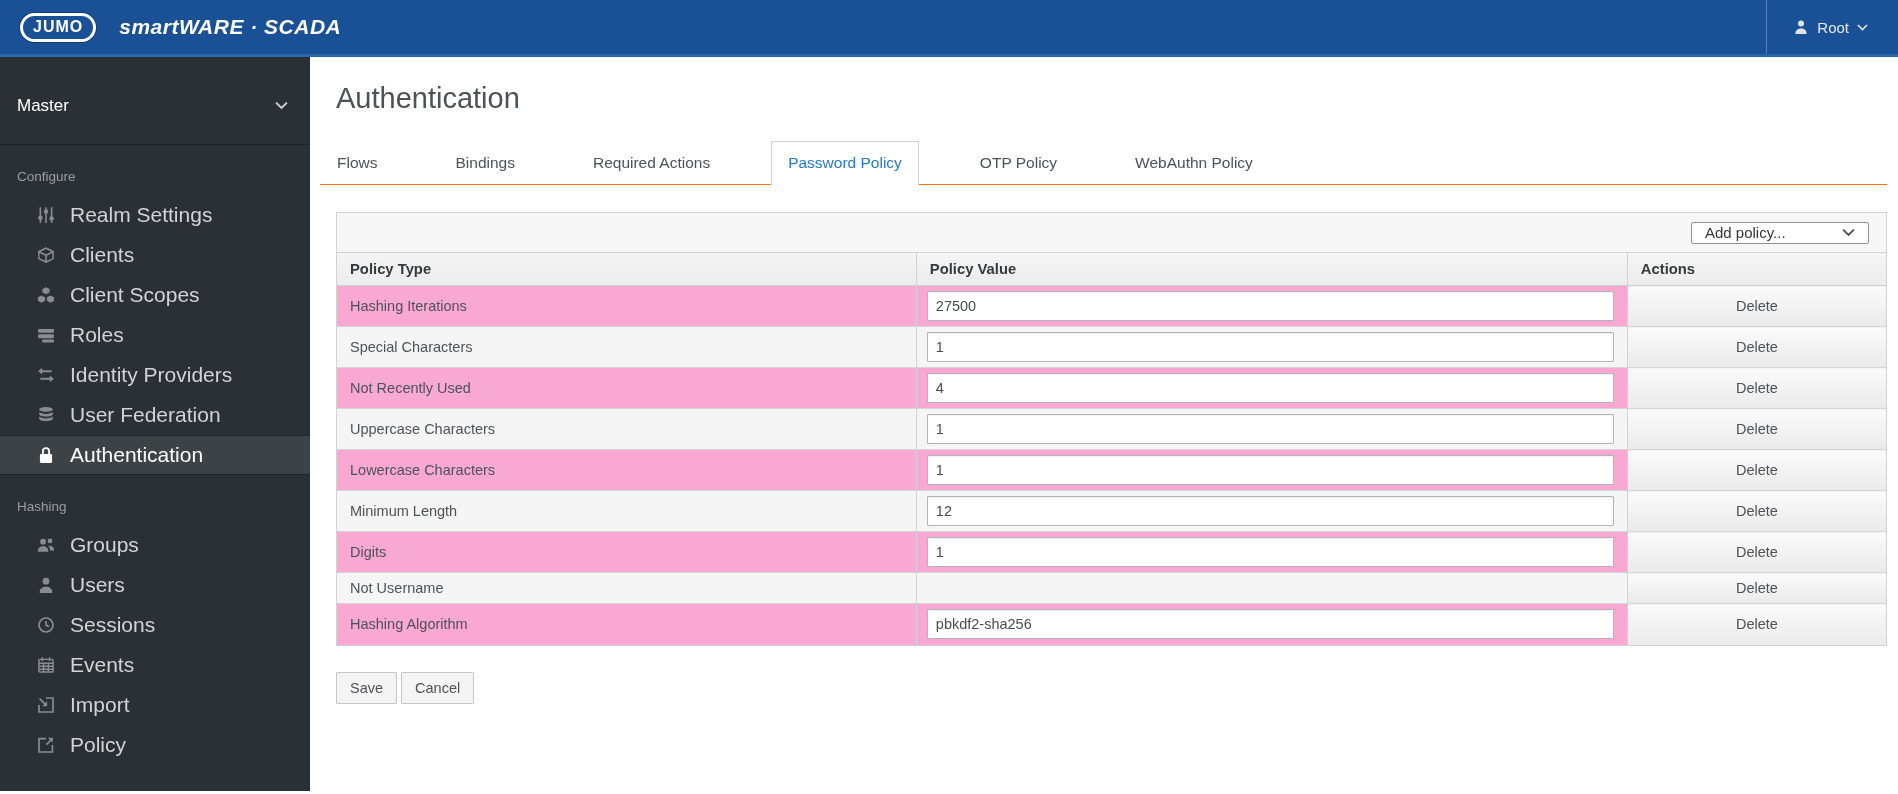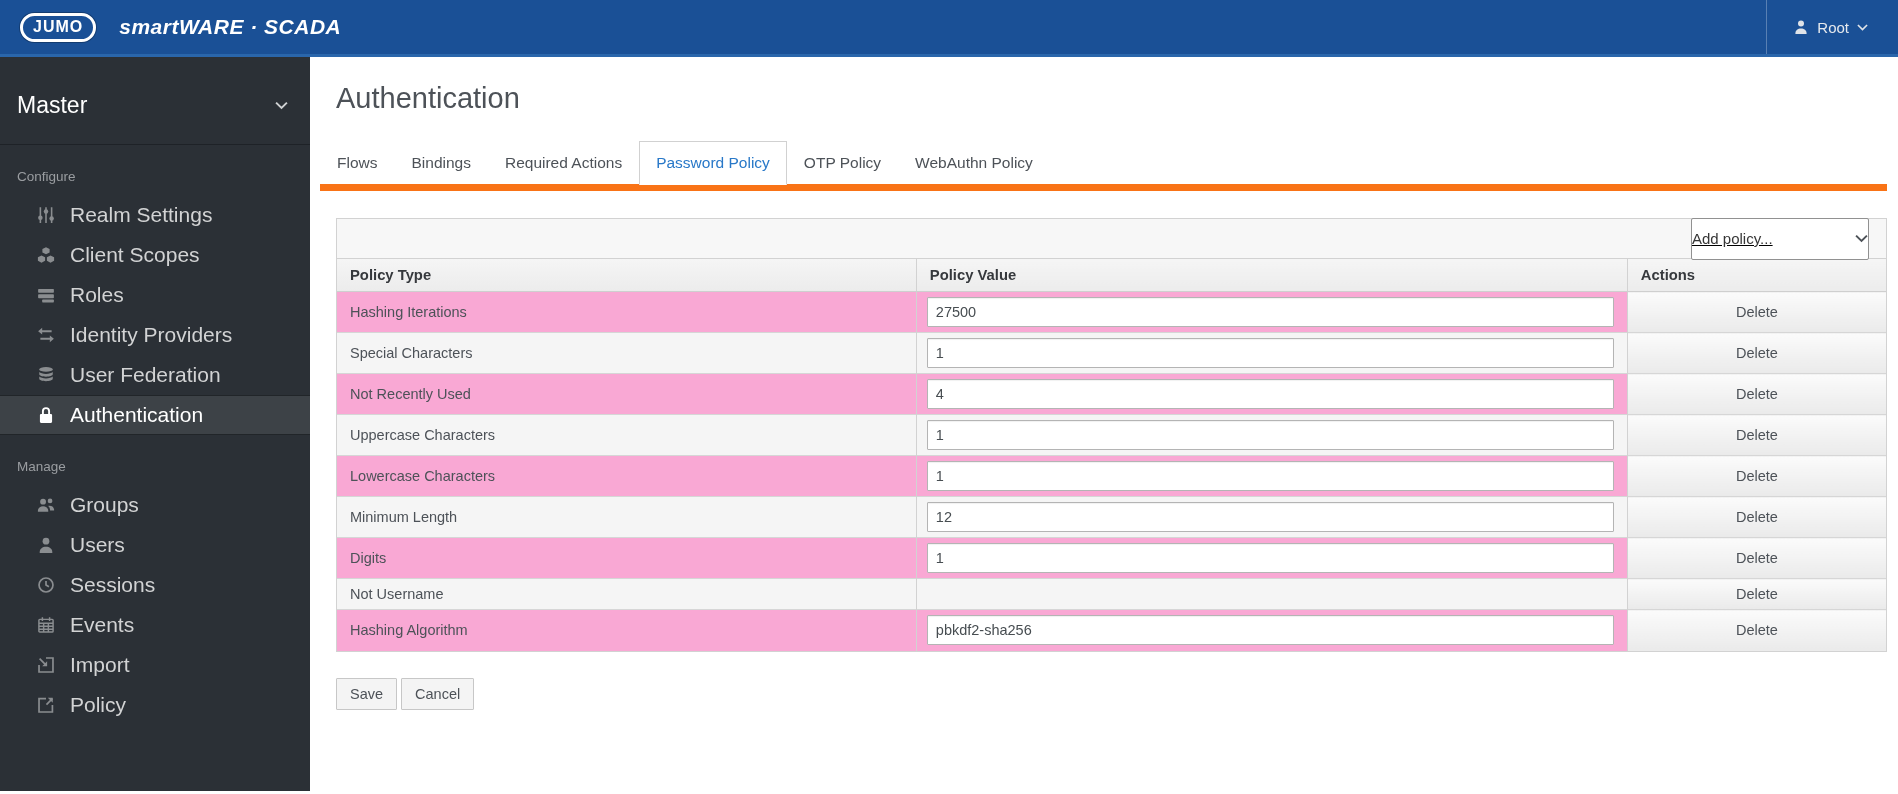--- a/index.html
+++ b/index.html
@@ -17,47 +17,47 @@
   .user-menu { height:100%; display:flex; align-items:center; gap:8px; color:#e7eaee;
     font-size:15px; padding:0 30px 0 26px; border-left:1px solid rgba(255,255,255,.28); cursor:pointer; }
   .user-menu .ic { color:#dfe3e8; }
 
   
   .layout { display:flex; height:734px; }
 
   
   .sidebar { flex:0 0 310px; background:#2b3036; color:#d2d3d4; }
   .realm-selector { height:88px; display:flex; align-items:center; justify-content:space-between;
-    padding:10px 22px 0 17px; color:#fff; font-size:23px; cursor:pointer;
+    padding:10px 22px 0 17px; color:#fff; font-size:17px; cursor:pointer;
     border-bottom:1px solid #1e2227; }
   .realm-selector .ic { color:#cfd1d3; }
   .nav-section-label { padding:24px 17px 11px; color:#9a9da1; font-size:13.5px; }
   .nav-item { height:40px; display:flex; align-items:center; padding-left:37px; gap:15px;
     font-size:21px; color:#d2d3d4; cursor:pointer; }
   .nav-item .ic { width:18px; height:18px; color:#8a8d90; display:inline-flex; }
   .nav-item.active { background:#3d4247; color:#fff;
     border-top:1px solid #212529; border-bottom:1px solid #212529; }
   .nav-item.active .ic { color:#fff; }
   .ic svg { width:100%; height:100%; display:block; }
   .ic { display:inline-flex; width:16px; height:16px; }
 
   
   main { flex:1; padding:21px 11px 0 26px; background:#fff; }
   h1 { font-size:29px; font-weight:300; color:#4d5258; line-height:40px; }
 
-  .tabs { list-style:none; display:flex; margin:23px 0 0 -16px; border-bottom:7px solid #f97316; }
+  .tabs { list-style:none; display:flex; margin:23px 0 0 -16px; border-bottom:1px solid #f97316;gap:44px; }
   .tab { padding:11px 16px; font-size:15.5px; color:#4d5258; cursor:pointer; margin-bottom:-1px;
     border:1px solid transparent; line-height:20px; }
   .tab.active { color:#2878c8; background:#fff; border-color:#d1d1d1; border-bottom-color:#fff; }
 
   .panel { margin-top:27px; border:1px solid #d2d2d2; }
   .toolbar { height:40px; background:#f7f7f7; display:flex; align-items:center;
     justify-content:flex-end; padding-right:17px; border-bottom:1px solid #d2d2d2; }
-  .select { width:178px; height:42px; background:#fff; border:1px solid #919191; border-radius:2px;
-    display:flex; align-items:center; justify-content:space-between; padding:0 0; cursor:pointer;text-decoration:underline; }
+  .select { width:178px; height:22px; background:#fff; border:1px solid #919191; border-radius:2px;
+    display:flex; align-items:center; justify-content:space-between; padding:0 13px; cursor:pointer; }
   .select span { font-size:15px; color:#363636; }
   .select .ic { width:13px; height:13px; color:#4d5258; }
 
   table.ptable { width:100%; border-collapse:collapse; table-layout:fixed; }
   .ptable th { text-align:left; padding:8px 13px; font-size:14.8px; font-weight:700; color:#36393d;
     background:linear-gradient(#f5f5f5,#ececec); border-bottom:1px solid #cfcfcf; }
   .ptable th + th, .ptable td + td { border-left:1px solid #d2d2d2;margin-left:8px; }
   .ptable tbody tr { height:41px; border-top:1px solid #d6d6d6; background:#f9a8d4; }
   .ptable tbody tr:first-child { border-top:none; }
   .ptable tbody tr:nth-child(even) { background:#f5f5f5; }
@@ -125,20 +125,28 @@
                 <circle cx="8" cy="4.8" r="2"></circle>
                 <circle cx="13" cy="11.2" r="2"></circle>
               </g>
             </svg>
           </span>
           <span>Realm Settings</span>
         </div>
         <div class="nav-item">
           <span class="ic">
             <svg viewBox="0 0 16 16">
+              <path fill="currentColor" d="M8 1l7 3.5v7L8 15 1 11.5v-7L8 1zm0 1.7L3.2 5.1 8 7.4l4.8-2.3L8 2.7zM2.3 6.3v4.5l5 2.4V8.6l-5-2.3zm11.4 0l-5 2.3v4.6l5-2.4V6.3z"></path>
+            </svg>
+          </span>
+          <span>Clients</span>
+        </div>
+        <div class="nav-item">
+          <span class="ic">
+            <svg viewBox="0 0 16 16">
               <path fill="currentColor" d="M8 1l3.2 1.6v3.2L8 7.4 4.8 5.8V2.6L8 1zM4 8.4l3.2 1.6v3.2L4 14.8.8 13.2V10L4 8.4zm8 0l3.2 1.6v3.2L12 14.8 8.8 13.2V10L12 8.4z"></path>
             </svg>
           </span>
           <span>Client Scopes</span>
         </div>
         <div class="nav-item">
           <span class="ic">
             <svg viewBox="0 0 16 16">
               <g fill="currentColor">
                 <rect x="1" y="2.6" width="14" height="3.4" rx="0.6"></rect>
@@ -173,21 +181,21 @@
           <span>User Federation</span>
         </div>
         <div class="nav-item active">
           <span class="ic">
             <svg viewBox="0 0 16 16">
               <path fill="currentColor" d="M8 1a3.6 3.6 0 0 0-3.6 3.6V7H3.6a1 1 0 0 0-1 1v6a1 1 0 0 0 1 1h8.8a1 1 0 0 0 1-1V8a1 1 0 0 0-1-1h-.8V4.6A3.6 3.6 0 0 0 8 1zm0 1.7a1.9 1.9 0 0 1 1.9 1.9V7H6.1V4.6A1.9 1.9 0 0 1 8 2.7z"></path>
             </svg>
           </span>
           <span>Authentication</span>
         </div>
-        <div class="nav-section-label">Manage</div>
+        <div class="nav-section-label">Hashing</div>
         <div class="nav-item">
           <span class="ic">
             <svg viewBox="0 0 16 16">
               <g fill="currentColor">
                 <circle cx="5.4" cy="5" r="2.6"></circle>
                 <path d="M.8 13.2c0-2.6 2.1-4.1 4.6-4.1s4.6 1.5 4.6 4.1v.7H.8v-.7z"></path>
                 <circle cx="11.6" cy="4.4" r="2.1"></circle>
                 <path d="M11 8.6c2.4 0 4.2 1.4 4.2 3.7v.6h-3.6v-.4c0-1.5-.6-2.8-1.7-3.7.4-.1.7-.2 1.1-.2z"></path>
               </g>
             </svg>

